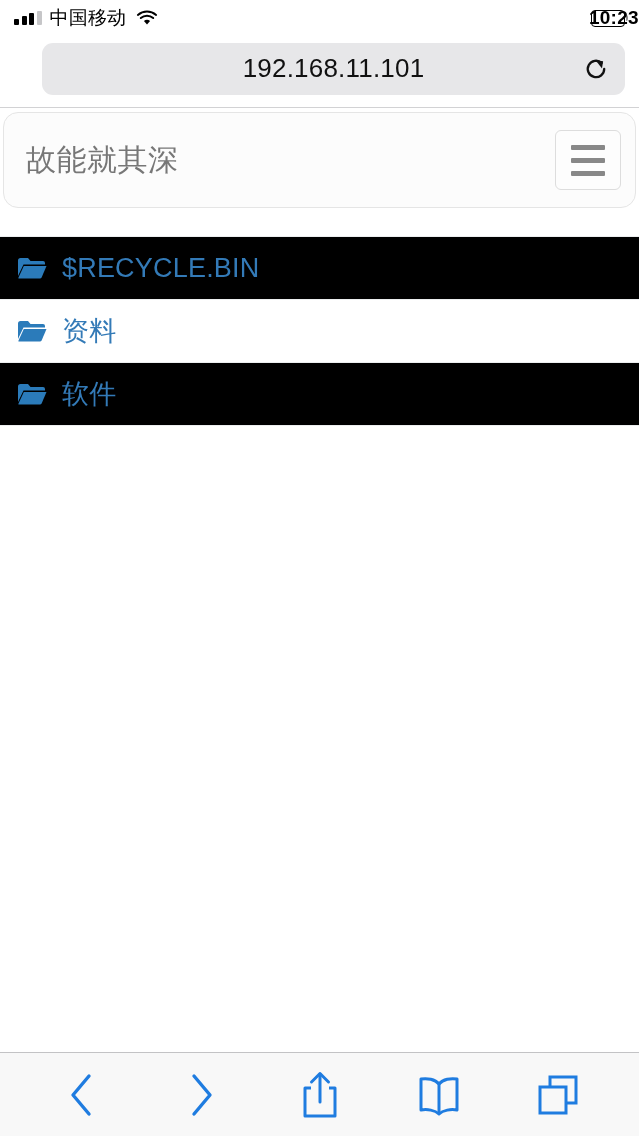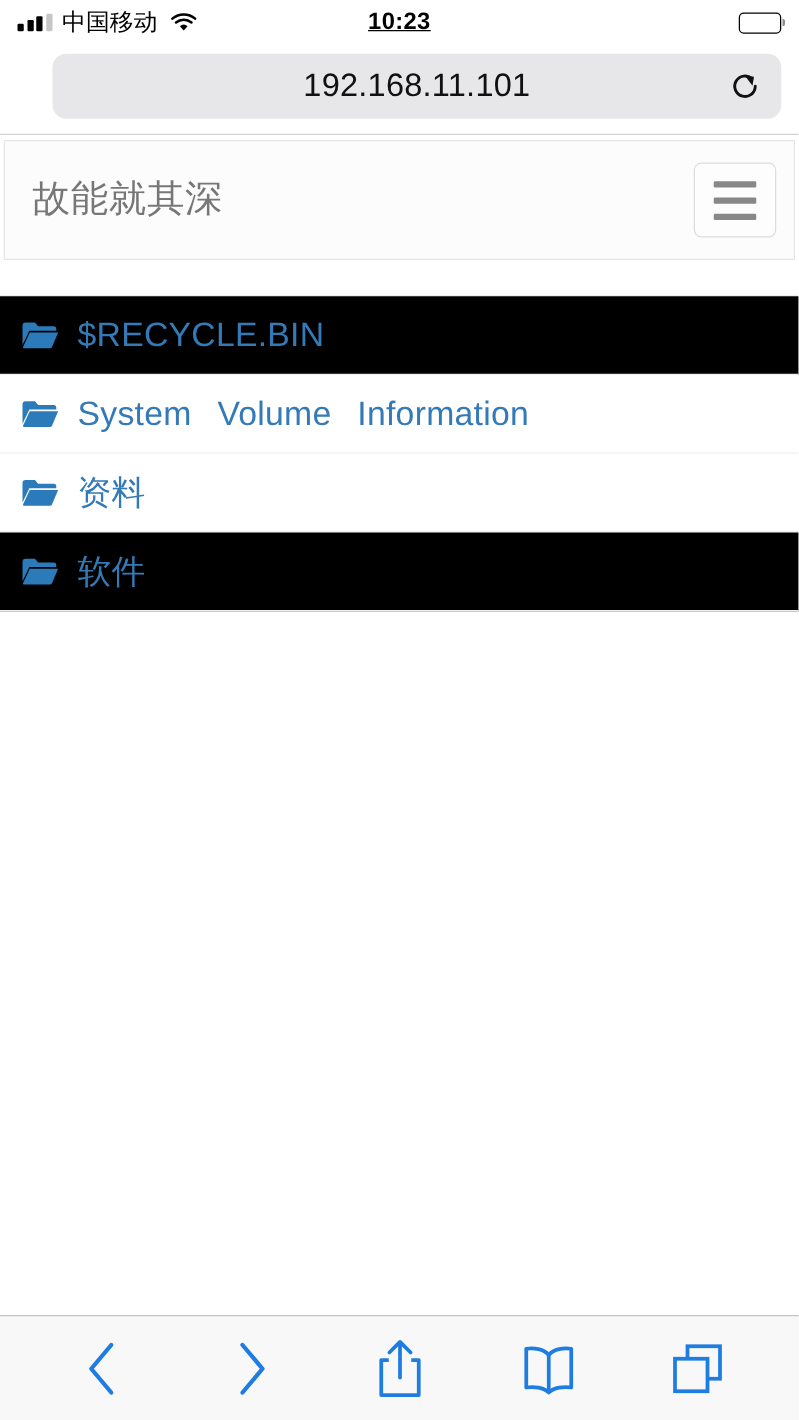--- a/index.html
+++ b/index.html
@@ -28,22 +28,22 @@
   .signal { display: flex; align-items: flex-end; gap: 2.5px; height: 14px; }
   .signal i { display: block; width: 5px; background: #000; border-radius: 1px; }
   .signal i:nth-child(1) { height: 6px; }
   .signal i:nth-child(2) { height: 9px; }
   .signal i:nth-child(3) { height: 12px; }
   .signal i:nth-child(4) { height: 14px; background: #c6c6c8; }
   .carrier { font-size: 19px; color: #000; letter-spacing: .2px; font-weight: 400; }
   .wifi { width: 22px; height: 16px; position: relative; margin-left: 2px; }
   .wifi svg { display:block; }
   .sb-time {
-    position: absolute; left: 0; right: 0; text-align: center;
-    font-size: 19px; font-weight: 700; color: #000; letter-spacing: .3px; text-decoration: underline;
+    position: absolute; left: 0; right: 0; text-align: right;
+    font-size: 19px; font-weight: 700; color: #000; letter-spacing: .3px;
   }
   .sb-right { margin-left: auto; display: flex; align-items: center; }
   .battery { width: 34px; height: 17px; border: 1.6px solid #000; border-radius: 4px; padding: 1.6px; position: relative; }
   .battery .lvl { height: 100%; width: 88%; background: #000; border-radius: 1.5px; }
   .battery:after {
     content: ""; position: absolute; right: -4px; top: 50%; transform: translateY(-50%);
     width: 2.5px; height: 6px; background: #000; border-radius: 0 2px 2px 0; opacity: .45;
   }
 
   
@@ -67,21 +67,21 @@
     width: 30px; height: 30px; display: flex; align-items: center; justify-content: center;
   }
 
   
   .page { flex: 1 1 auto; background: #ffffff; overflow: hidden; position: relative; }
 
   .navbar {
     margin: 4px 3px 0 3px;
     background: #fcfcfc;
     border: 1px solid #e5e5e5;
-    border-radius: 0;
+    border-radius: 15px;
     min-height: 96px;
     display: flex; align-items: center;
     padding: 0 14px 0 22px;
   }
   .brand {
     font-size: 30px; color: #777777; line-height: 1;
     white-space: nowrap; letter-spacing: .5px;
   }
   .nav-toggle {
     margin-left: auto;
@@ -174,27 +174,20 @@
       </div>
     </div>
 
     <div class="list">
         <div class="row striped">
           <svg class="folder-icon" viewBox="0 0 30 24">
             <path d="M1 4.5 Q1 2 3.5 2 H11 L13.5 5 H26 Q28 5 28 7 V8.5 H6.5 L1 20 Z" fill="#2b7bba"></path>
             <path d="M6.8 10 H29.5 L24.6 21.6 Q24.1 22.6 22.9 22.6 H2.2 Q1 22.6 1.5 21.4 Z" fill="#2b7bba"></path>
           </svg>
           <span class="row-label">$RECYCLE.BIN</span>
-        </div>
-        <div class="row">
-          <svg class="folder-icon" viewBox="0 0 30 24">
-            <path d="M1 4.5 Q1 2 3.5 2 H11 L13.5 5 H26 Q28 5 28 7 V8.5 H6.5 L1 20 Z" fill="#2b7bba"></path>
-            <path d="M6.8 10 H29.5 L24.6 21.6 Q24.1 22.6 22.9 22.6 H2.2 Q1 22.6 1.5 21.4 Z" fill="#2b7bba"></path>
-          </svg>
-          <span class="row-label spaced">System Volume Information</span>
         </div>
         <div class="row">
           <svg class="folder-icon" viewBox="0 0 30 24">
             <path d="M1 4.5 Q1 2 3.5 2 H11 L13.5 5 H26 Q28 5 28 7 V8.5 H6.5 L1 20 Z" fill="#2b7bba"></path>
             <path d="M6.8 10 H29.5 L24.6 21.6 Q24.1 22.6 22.9 22.6 H2.2 Q1 22.6 1.5 21.4 Z" fill="#2b7bba"></path>
           </svg>
           <span class="row-label">资料</span>
         </div>
         <div class="row striped">
           <svg class="folder-icon" viewBox="0 0 30 24">

